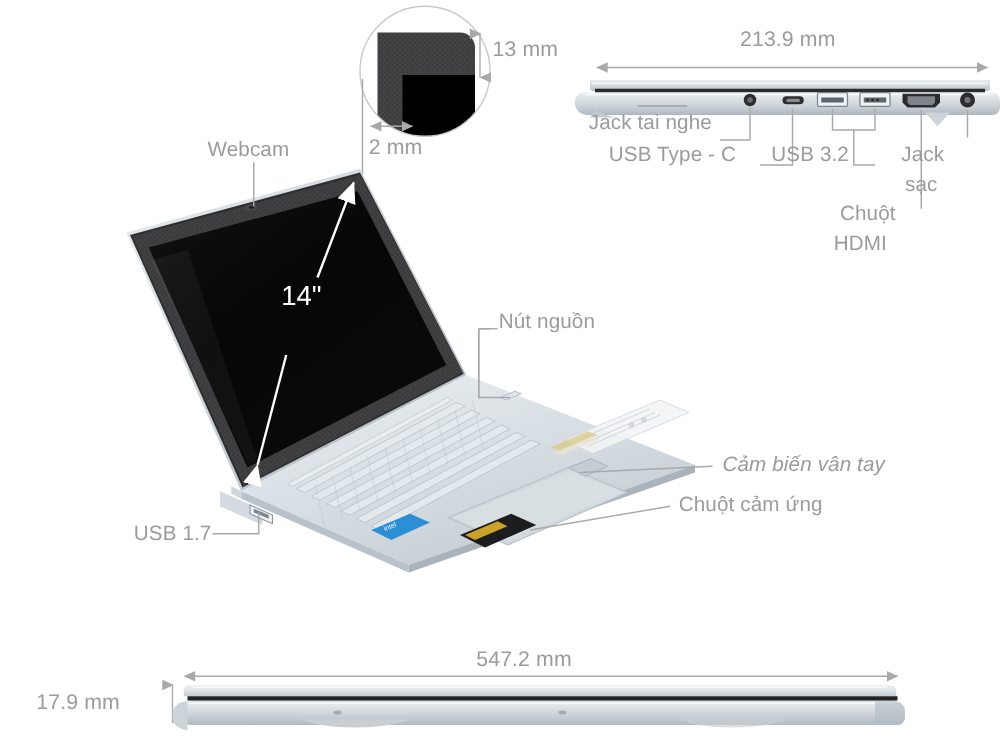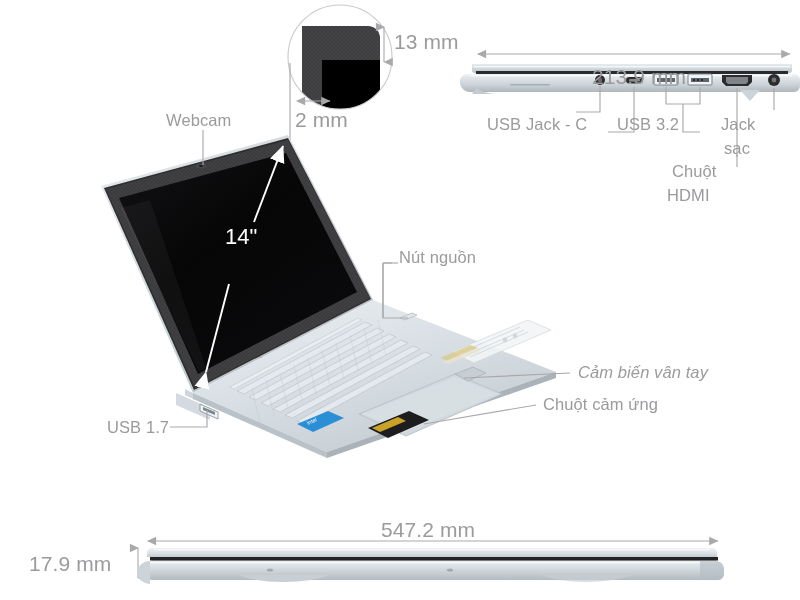--- a/index.html
+++ b/index.html
@@ -21,21 +21,21 @@
   }
   .lbl {
     position: absolute;
     color: #9b9b9e;
     font-size: 16.5px;
     font-family: "Liberation Sans", "DejaVu Sans", sans-serif;
     white-space: nowrap;
     letter-spacing: 0.1px;
     line-height: 1.18;
   }
-  .lbl.dim { color: #9b9b9e; font-size: 21px; }
+  .lbl.dim { color: #9b9b9e; font-size: 17px; }
   .lbl.ctr { text-align: left; }
   svg.layer {
     position: absolute;
     left: 0; top: 0;
     width: 800px;
     height: 600px;
     overflow: visible;
     pointer-events: none;
   }
   .lead { stroke: #a9a9ac; stroke-width: 1.15; fill: none; }
@@ -340,24 +340,25 @@
   <div class="lbl" style="left:399px; top:248px;">Nút nguồn</div>
 
   <div class="lbl" style="left:578px; top:363px;font-style:italic;">Cảm biến vân tay</div>
 
   <div class="lbl" style="left:543px; top:395px;">Chuột cảm ứng</div>
 
   <div class="lbl" style="left:107px; top:418px;">USB 1.7</div>
 
   <div style="position:absolute; left:225px; top:224px; color:#ffffff; font-size:22px; font-family:'Liberation Sans', sans-serif;">14"</div>
 
-  <div class="lbl dim" style="left:592px; top:22px;margin-top:43px;">213.9 mm</div>
-
-
-  <div class="lbl" style="left:487px; top:115px;">USB Jack - C</div>
+  <div class="lbl dim" style="left:592px; top:22px;">213.9 mm</div>
+
+  <div class="lbl" style="left:471px; top:89px;">Jack tai nghe</div>
+
+  <div class="lbl" style="left:487px; top:115px;">USB Type - C</div>
 
   <div class="lbl" style="left:617px; top:115px;">USB 3.2</div>
 
   <div class="lbl ctr" style="left:672px; top:162px;">Chuột</div>
   <div class="lbl ctr" style="left:667px; top:186px;">HDMI</div>
 
   <div class="lbl ctr" style="left:721px; top:115px;">Jack</div>
   <div class="lbl ctr" style="left:724px; top:139px;">sạc</div>
 
   <div class="lbl dim" style="left:381px; top:518px;">547.2 mm</div>

